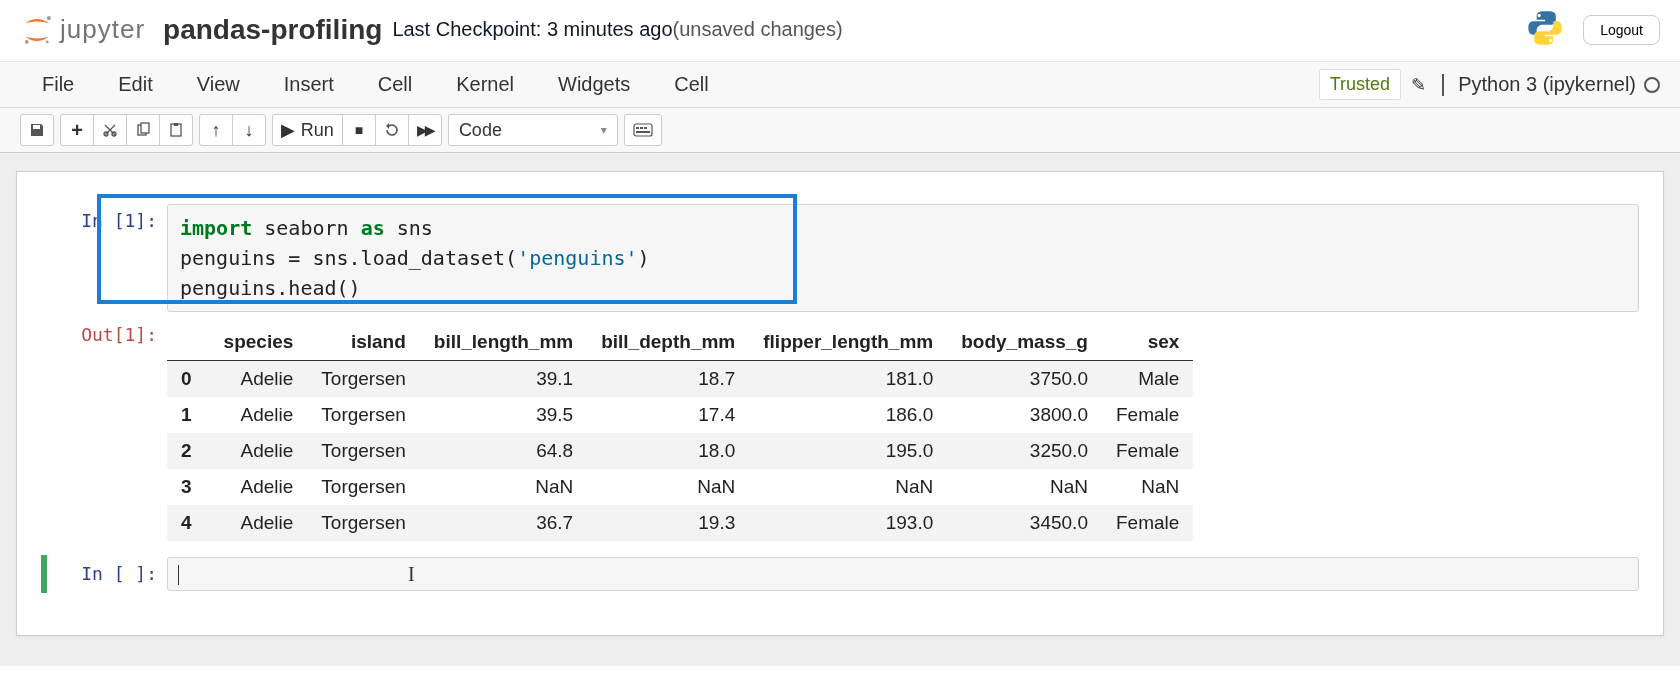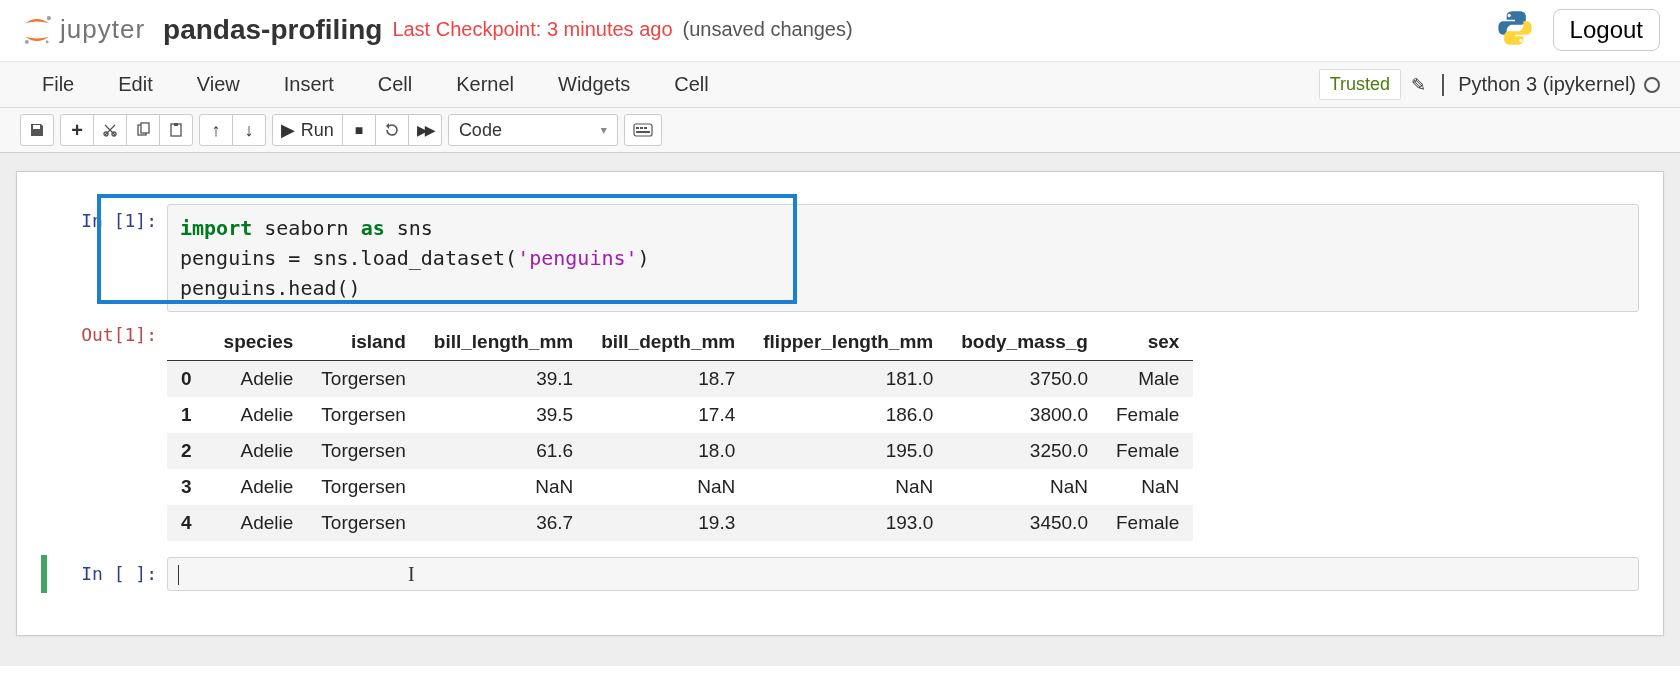--- a/index.html
+++ b/index.html
@@ -18,26 +18,26 @@
     background: #fff;
     border-bottom: 1px solid #e6e6e6;
   }
   .logo { display: flex; align-items: center; margin-right: 18px; }
   .logo-text {
     font-size: 26px; color: #757575; letter-spacing: 1px; margin-left: 6px;
   }
   .title {
     font-size: 28px; font-weight: 600; color: #333; margin-right: 10px;
   }
-  .checkpoint { font-size: 20px; color: #ef4444; margin-right: 10px; }
+  .checkpoint { font-size: 20px; color: #0f172a; }
   .unsaved { font-size: 20px; color: #555; }
   .header-right { margin-left: auto; display: flex; align-items: center; gap: 18px; }
   .logout-btn {
     border: 1px solid #ccc; background: #fff; padding: 6px 16px;
-    font-size: 24px; border-radius: 8px; cursor: pointer;
+    font-size: 14px; border-radius: 8px; cursor: pointer;
   }
   
   .menubar {
     display: flex; align-items: center; padding: 0 20px; height: 46px;
     background: #f8f8f8; border-bottom: 1px solid #ddd;
     font-size: 20px; color: #333;
   }
   .menubar .menu-item { padding: 8px 22px; cursor: pointer; }
   .menubar-right { margin-left: auto; display: flex; align-items: center; gap: 10px; }
   .trusted {
@@ -94,21 +94,21 @@
     border-radius: 3px; padding: 8px 12px;
     font-family: Menlo, Consolas, monospace; font-size: 20px; line-height: 1.5;
     white-space: pre; color: #222;
   }
   .blue-box {
     position: absolute; border: 4px solid #1b7fd4; pointer-events: none;
     left: 50px; top: -8px; width: 700px; height: 110px;
   }
   
   .kw { color: #007a1f; font-weight: 600; }
-  .str { color: #a21caf; }
+  .str { color: #0369a1; }
   
   .output-area { flex: 1; padding: 6px 0 0 0; }
   table.df {
     border-collapse: collapse; font-size: 19px; color: #222;
   }
   table.df th, table.df td {
     padding: 7px 14px; text-align: right; border: none;
   }
   table.df thead th {
     font-weight: 700; border-bottom: 1.5px solid #333;
@@ -297,21 +297,21 @@
                   <td>39.5</td>
                   <td>17.4</td>
                   <td>186.0</td>
                   <td>3800.0</td>
                   <td>Female</td>
                 </tr>
                 <tr>
                   <th>2</th>
                   <td>Adelie</td>
                   <td>Torgersen</td>
-                  <td>61.6</td>
+                  <td>64.8</td>
                   <td>18.0</td>
                   <td>195.0</td>
                   <td>3250.0</td>
                   <td>Female</td>
                 </tr>
                 <tr>
                   <th>3</th>
                   <td>Adelie</td>
                   <td>Torgersen</td>
                   <td>NaN</td>

